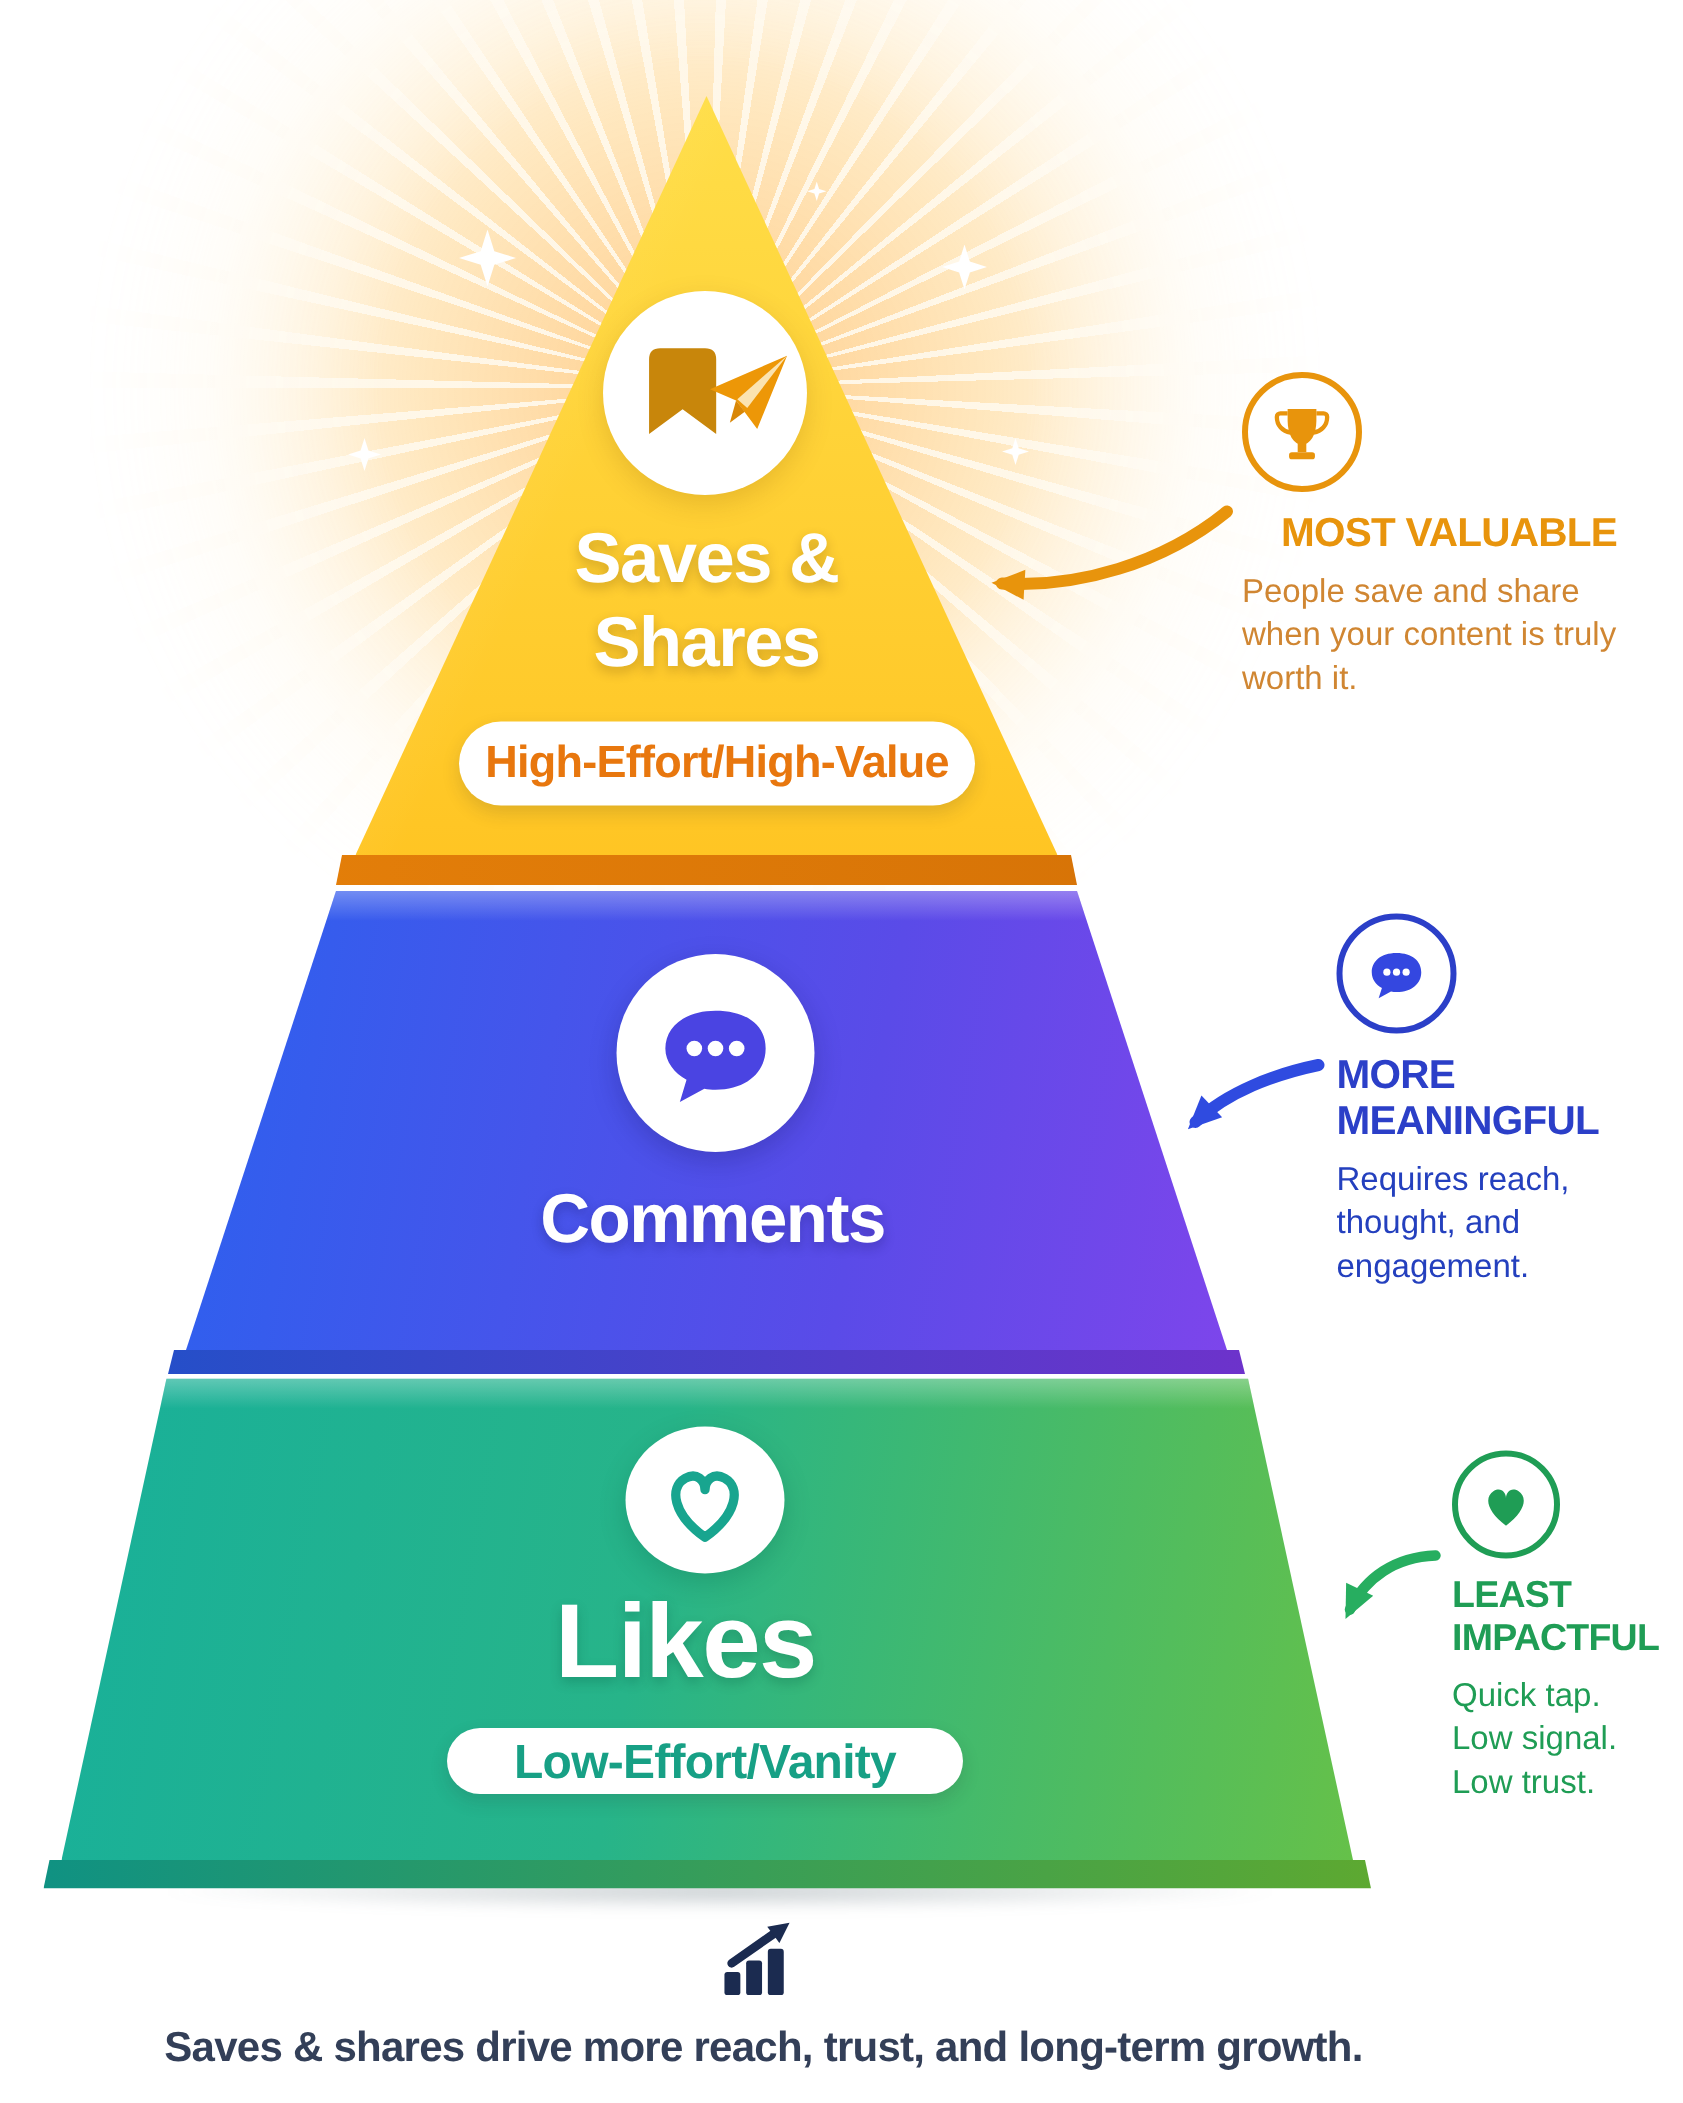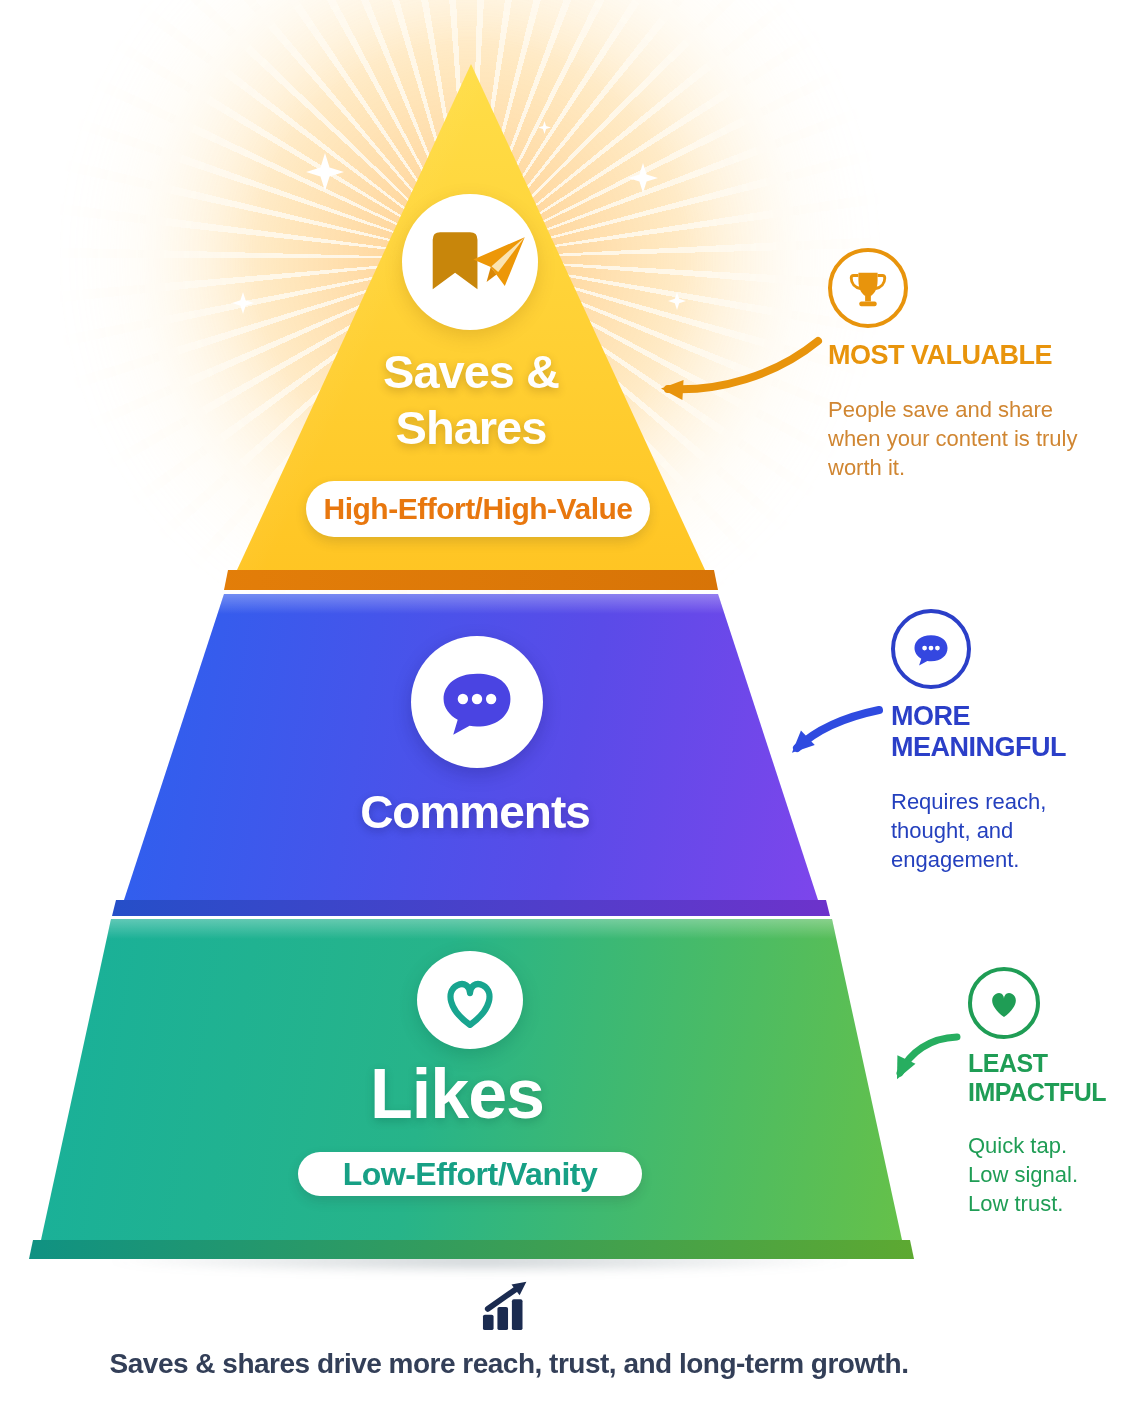--- a/index.html
+++ b/index.html
@@ -88,24 +88,24 @@
     font-weight:bold; box-shadow:0 5px 12px rgba(40,40,40,0.15); letter-spacing:-0.5px;
   }
   .pill1 { left:306px; top:481px; width:344px; height:56px; border-radius:30px;
            font-size:30px; color:var(--pill1-text); }
   .pill3 { left:298px; top:1152px; width:344px; height:44px; border-radius:32px;
            font-size:32px; color:var(--pill3-text); }
 
   
   .annot-ic { border-radius:50%; display:flex; align-items:center; justify-content:center; background:#fff; }
   .annot-title { font-weight:bold; letter-spacing:-0.5px; font-size:27px; line-height:31px; }
-  .annot-body  { font-size:22px; line-height:29px; margin-top:24px; }
+  .annot-body  { font-size:22px; line-height:29px; margin-top:8px; }
   .a1 { left:828px; top:248px; width:250px; color:var(--accent-orange); }
   .a1 .annot-ic { width:72px; height:72px; border:4px solid var(--accent-orange); }
-  .a1 .annot-title { margin-top:12px; }
+  .a1 .annot-title { margin-top:12px;text-align:right; }
   .a1 .annot-body { color:#D08632; }
   .a2 { left:891px; top:609px; width:195px; color:var(--accent-blue); }
   .a2 .annot-ic { width:72px; height:72px; border:4px solid var(--accent-blue); }
   .a2 .annot-title { margin-top:12px; }
   .a2 .annot-body { color:#2440BE; width:185px; }
   .a3 { left:968px; top:967px; width:168px; color:var(--accent-green); }
   .a3 .annot-ic { width:64px; height:64px; border:4px solid var(--accent-green); }
   .a3 .annot-title { margin-top:10px; font-size:25px; line-height:29px; }
   .a3 .annot-body { width:122px; }
 

